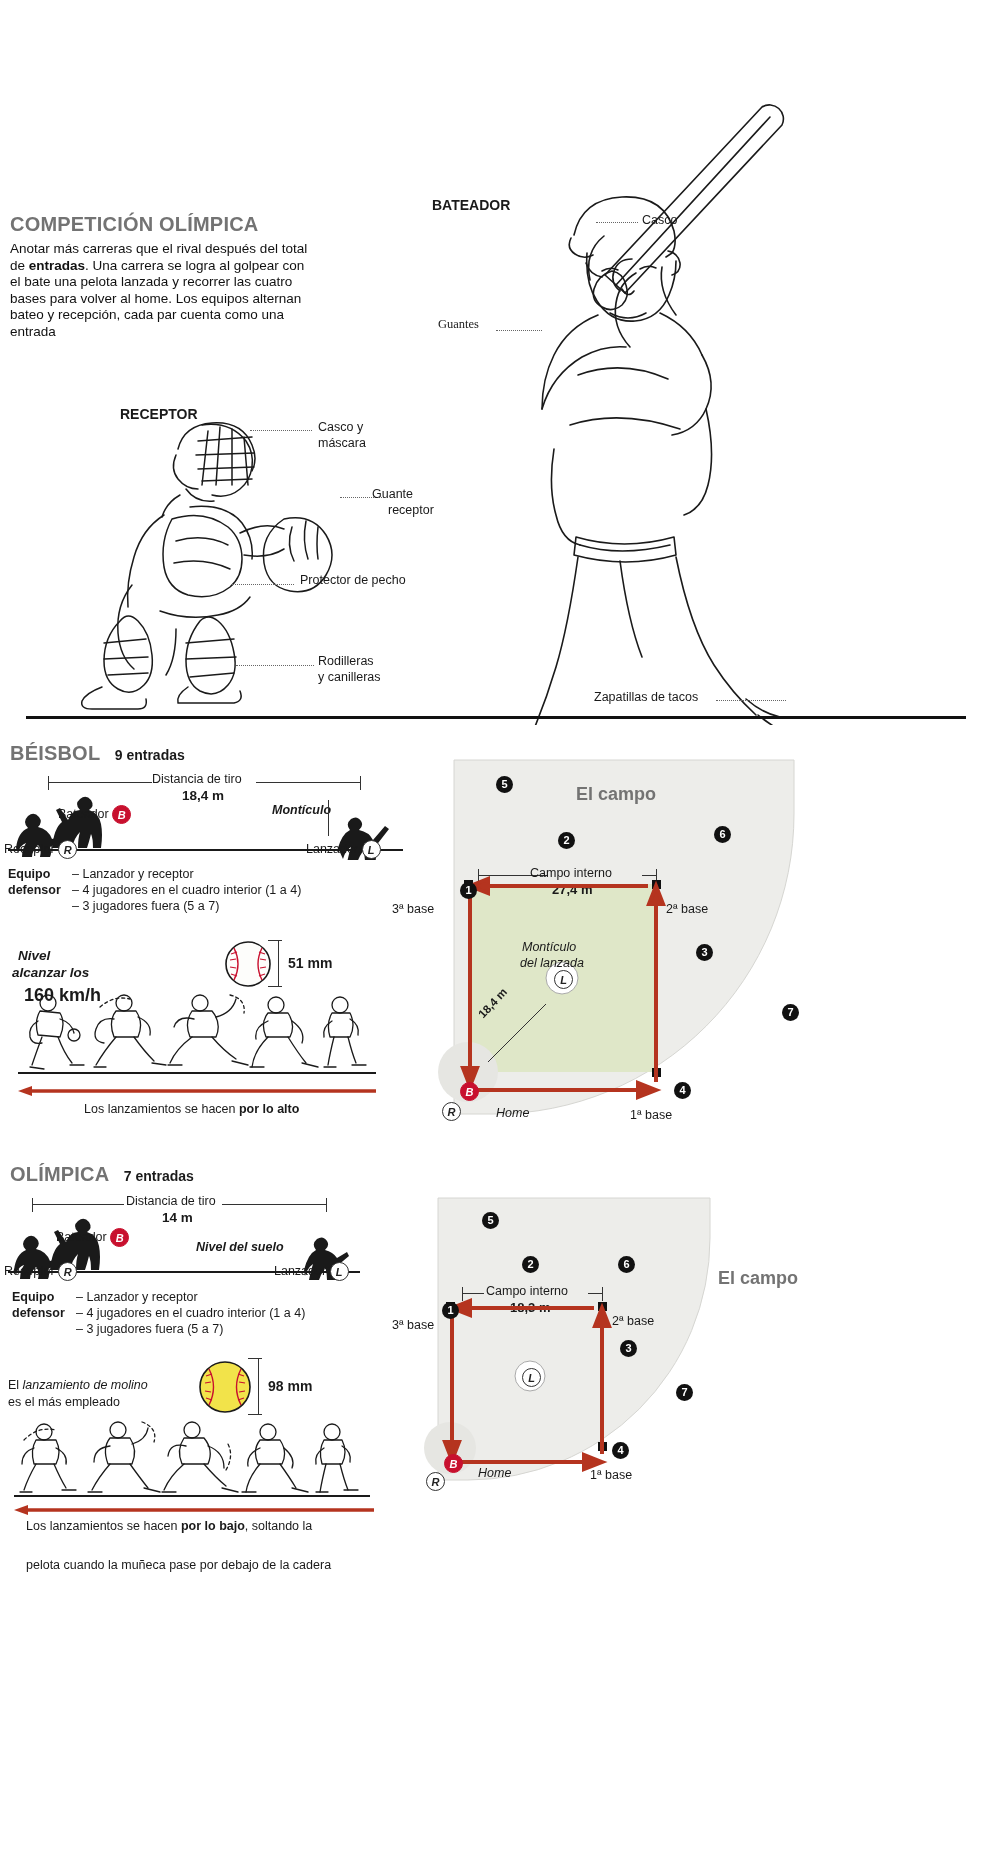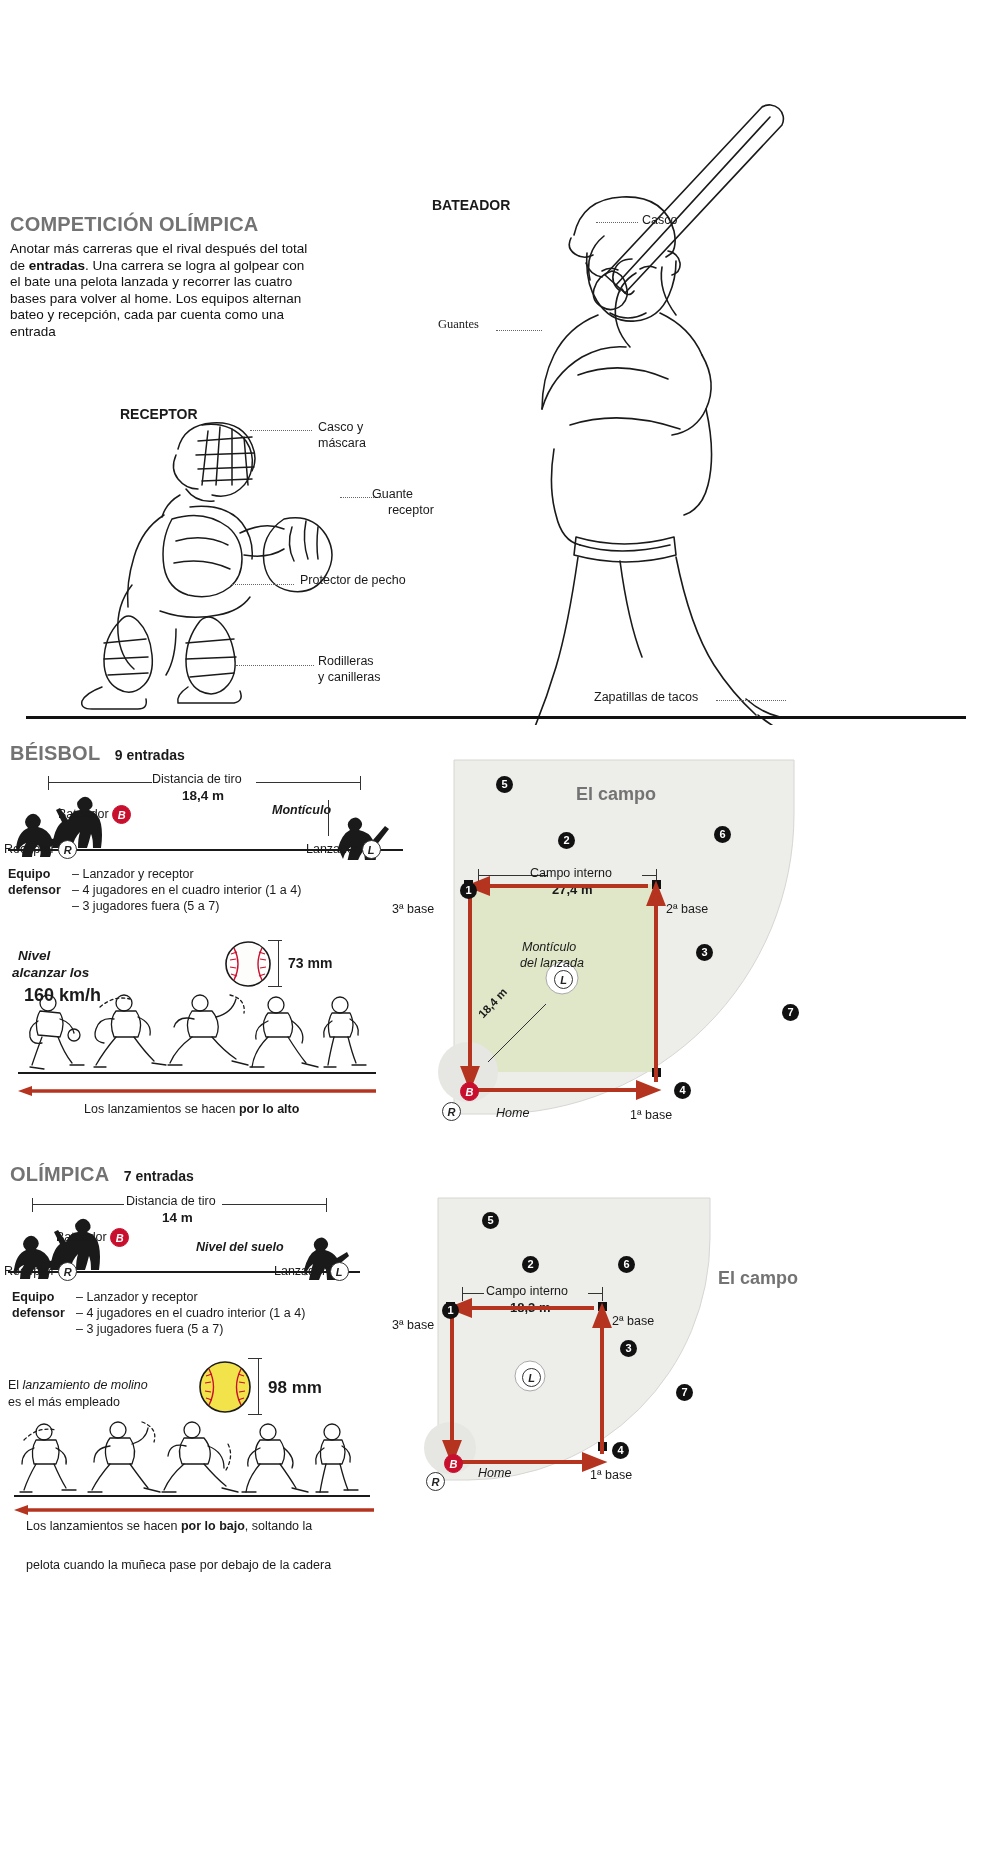--- a/index.html
+++ b/index.html
@@ -250,21 +250,21 @@
         <line x1="9" y1="36" x2="15" y2="38"></line>
       <line x1="43" y1="16" x2="37" y2="14"></line>
         <line x1="44" y1="22" x2="38" y2="21"></line>
       <line x1="44" y1="29" x2="38" y2="30"></line>
         <line x1="43" y1="36" x2="37" y2="38"></line>
     </g>
   </svg>
   <div class="dimv" style="left:278px;top:940px;height:46px;"></div>
   <div class="dim" style="left:268px;top:940px;width:14px;"></div>
   <div class="dim" style="left:268px;top:986px;width:14px;"></div>
-  <div class="abs bold" style="left:288px;top:955px;font-size:14px;">73 mm</div>
+  <div class="abs bold" style="left:288px;top:955px;font-size:14px;">51 mm</div>
 
   <svg class="abs" style="left:18px;top:985px;" width="360" height="98" viewBox="0 0 360 98">
     <g fill="none" stroke="#1a1a1a" stroke-width="1.3" stroke-linejoin="round" stroke-linecap="round">
 
       <g transform="translate(8,6)">
         <circle cx="22" cy="12" r="8"></circle>
         <path d="M14 20 q-6 10 -2 24 l22 2 q6 -14 0 -24 Z"></path>
         <path d="M12 30 q-10 6 -8 16 q2 8 12 6"></path>
         <path d="M34 28 q12 4 14 14"></path>
         <path d="M16 46 q-6 16 -10 28"></path>
@@ -461,21 +461,21 @@
         <line x1="10" y1="40" x2="16" y2="42"></line>
       <line x1="48" y1="18" x2="42" y2="16"></line>
         <line x1="49" y1="25" x2="43" y2="24"></line>
       <line x1="49" y1="33" x2="43" y2="34"></line>
         <line x1="48" y1="40" x2="42" y2="42"></line>
     </g>
   </svg>
   <div class="dimv" style="left:258px;top:1358px;height:56px;"></div>
   <div class="dim" style="left:248px;top:1358px;width:14px;"></div>
   <div class="dim" style="left:248px;top:1414px;width:14px;"></div>
-  <div class="abs bold" style="left:268px;top:1378px;font-size:17px;">98 mm</div>
+  <div class="abs bold" style="left:268px;top:1378px;font-size:14px;">98 mm</div>
 
   <svg class="abs" style="left:14px;top:1410px;" width="360" height="98" viewBox="0 0 360 98">
     <g fill="none" stroke="#1a1a1a" stroke-width="1.3" stroke-linejoin="round" stroke-linecap="round">
       <g transform="translate(6,10)">
         <circle cx="24" cy="12" r="8"></circle>
         <path d="M16 20 q-6 10 -2 24 l22 0 q6 -12 0 -24 Z"></path>
         <path d="M14 28 q-12 4 -12 16"></path>
         <path d="M36 28 q12 6 10 16"></path>
         <path d="M16 44 q-8 14 -12 26"></path>
         <path d="M34 44 q6 14 12 24"></path>

